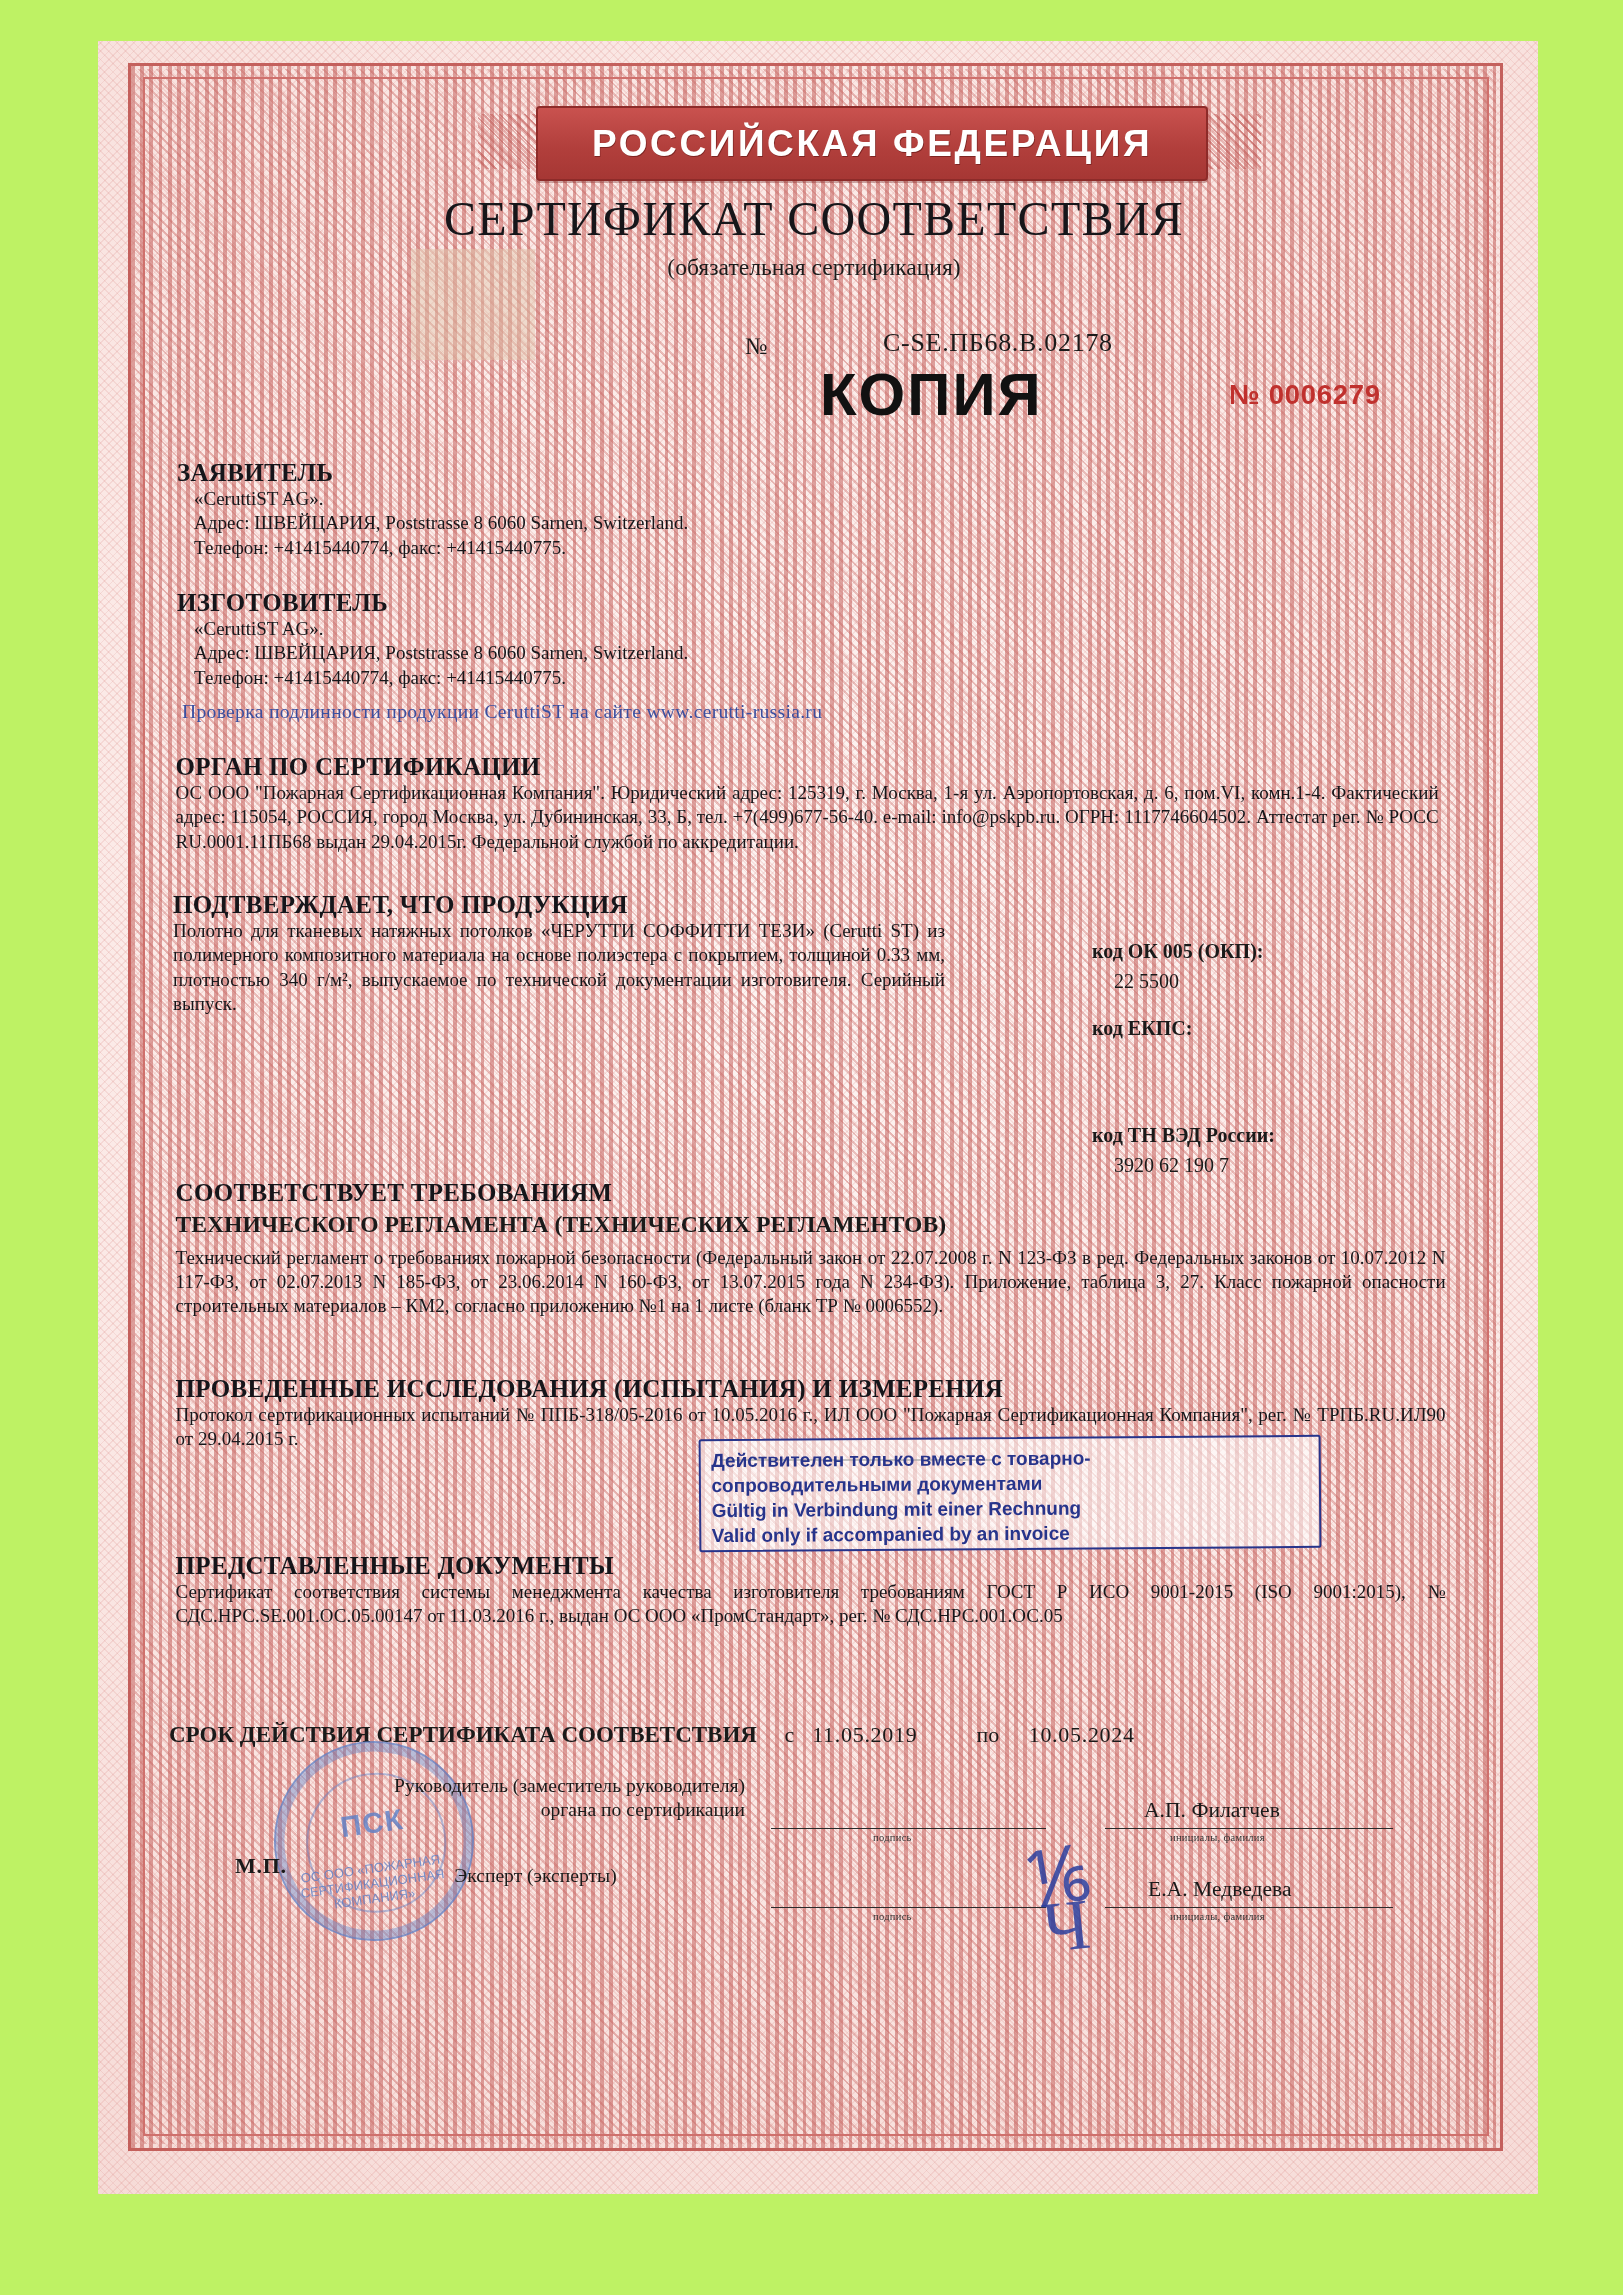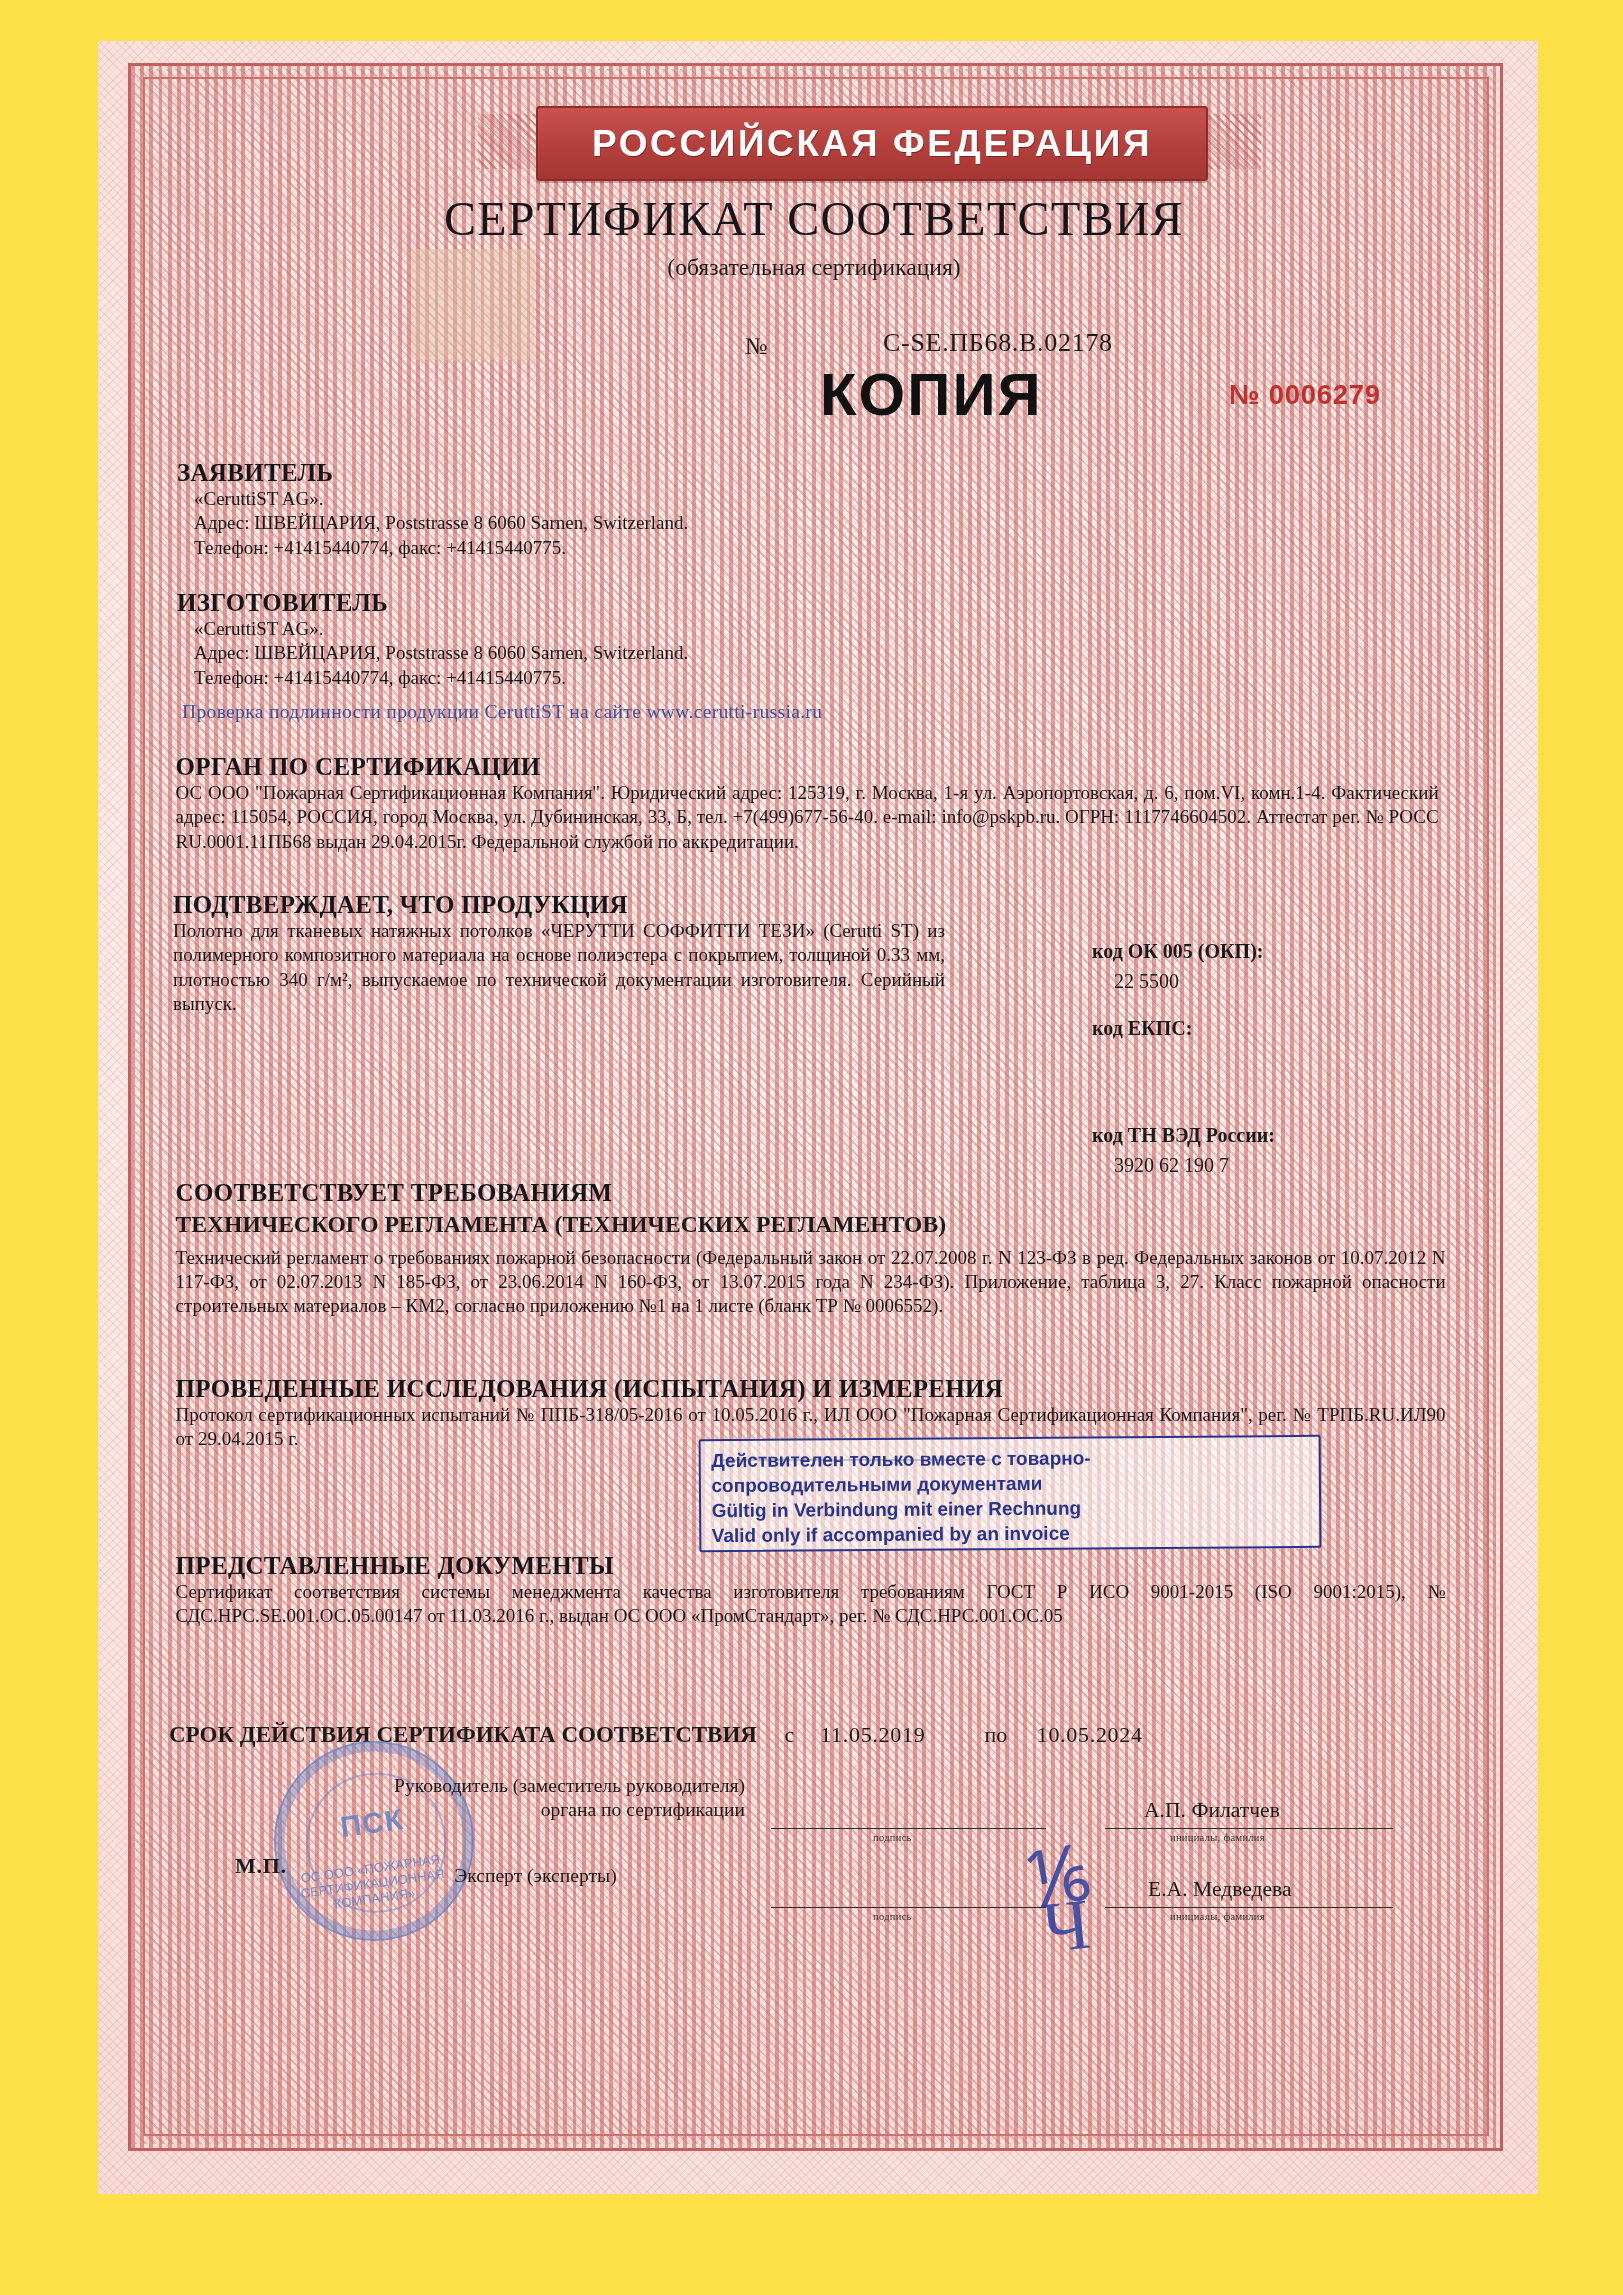--- a/index.html
+++ b/index.html
@@ -1,19 +1,19 @@
 <!DOCTYPE html>
 <html lang="ru" style="font-size:10.5px"><head>
 <meta charset="utf-8">
 <style>
   html,body{margin:0;padding:0;background:#ffffff;}
   body{width:1624px;height:2295px;position:relative;font-family:"Liberation Serif", serif;color:#1a1a1a;overflow:hidden;}
 
   
-  .page{position:absolute;inset:0;background:#fde047;}
+  .page{position:absolute;inset:0;background:#bef264;}
   .paper{
     position:absolute;left:98px;top:41px;width:1440px;height:2153px;
     background:
       repeating-linear-gradient(45deg, rgba(214,126,122,.16) 0 1.3px, rgba(255,255,255,0) 1.3px 5.9px),
       repeating-linear-gradient(-45deg, rgba(214,126,122,.16) 0 1.3px, rgba(255,255,255,0) 1.3px 5.9px),
       radial-gradient(circle at 50% 42%, #fdf4f2 0%, #fbe9e6 55%, #f6dbd7 100%);
   }
   .border-outer{
     position:absolute;left:128px;top:63px;width:1375px;height:2088px;
     border:3.3px solid #c4605c;
@@ -109,21 +109,21 @@
     padding:6.5px 10.5px;box-sizing:border-box;
     font-family:"Liberation Sans", sans-serif;font-weight:bold;font-size:19px;color:#27348b;line-height:1.32;
     transform:rotate(-.4deg);
   }
 
   
   .s-valid{position:absolute;left:13px;top:1630px;width:1283px;}
   .valid-line{display:flex;font-size:23.6px;font-weight:bold;}
   .valid-line .lbl{font-size:23px;}
   .valid-from{margin-left:27.5px;font-weight:normal;font-size:22px;}
-  .valid-date{margin-left:26px;font-weight:normal;font-size:22px;letter-spacing:0.7px;}
+  .valid-date{margin-left:18px;font-weight:normal;font-size:22px;letter-spacing:0.7px;}
   .valid-to{margin-left:59px;font-weight:normal;font-size:22px;}
   .valid-date2{margin-left:29.5px;font-weight:normal;font-size:22px;letter-spacing:0.7px;}
 
   .sign-block{position:absolute;left:13px;top:1682px;width:1283px;}
   .sign-row{position:relative;height:79px;}
   .sign-role{position:absolute;left:157px;width:419px;text-align:right;font-size:19.6px;line-height:1.25;}
   .sign-role2{position:absolute;left:157px;width:419px;text-align:center;font-size:19.6px;top:11.8px;}
   .sign-rule{position:absolute;height:1.3px;background:#2a2a2a;}
   .sign-cap{position:absolute;font-size:10.5px;color:#333;letter-spacing:0.3px;}
   .sign-name{position:absolute;font-size:21.6px;}

